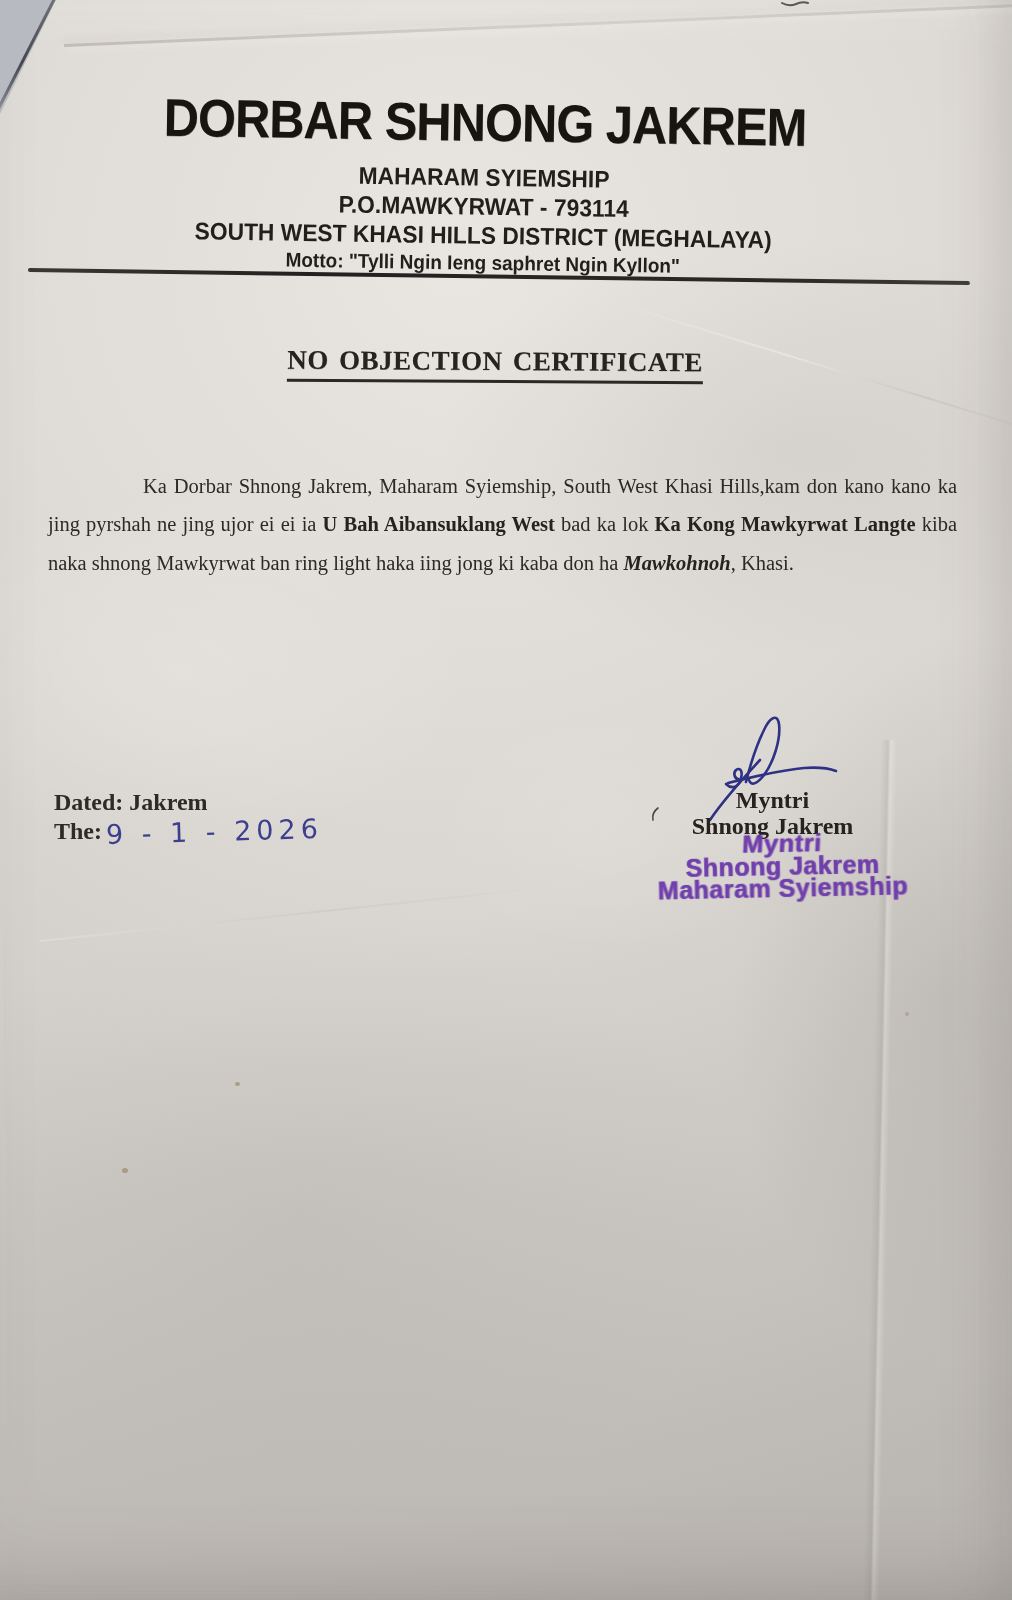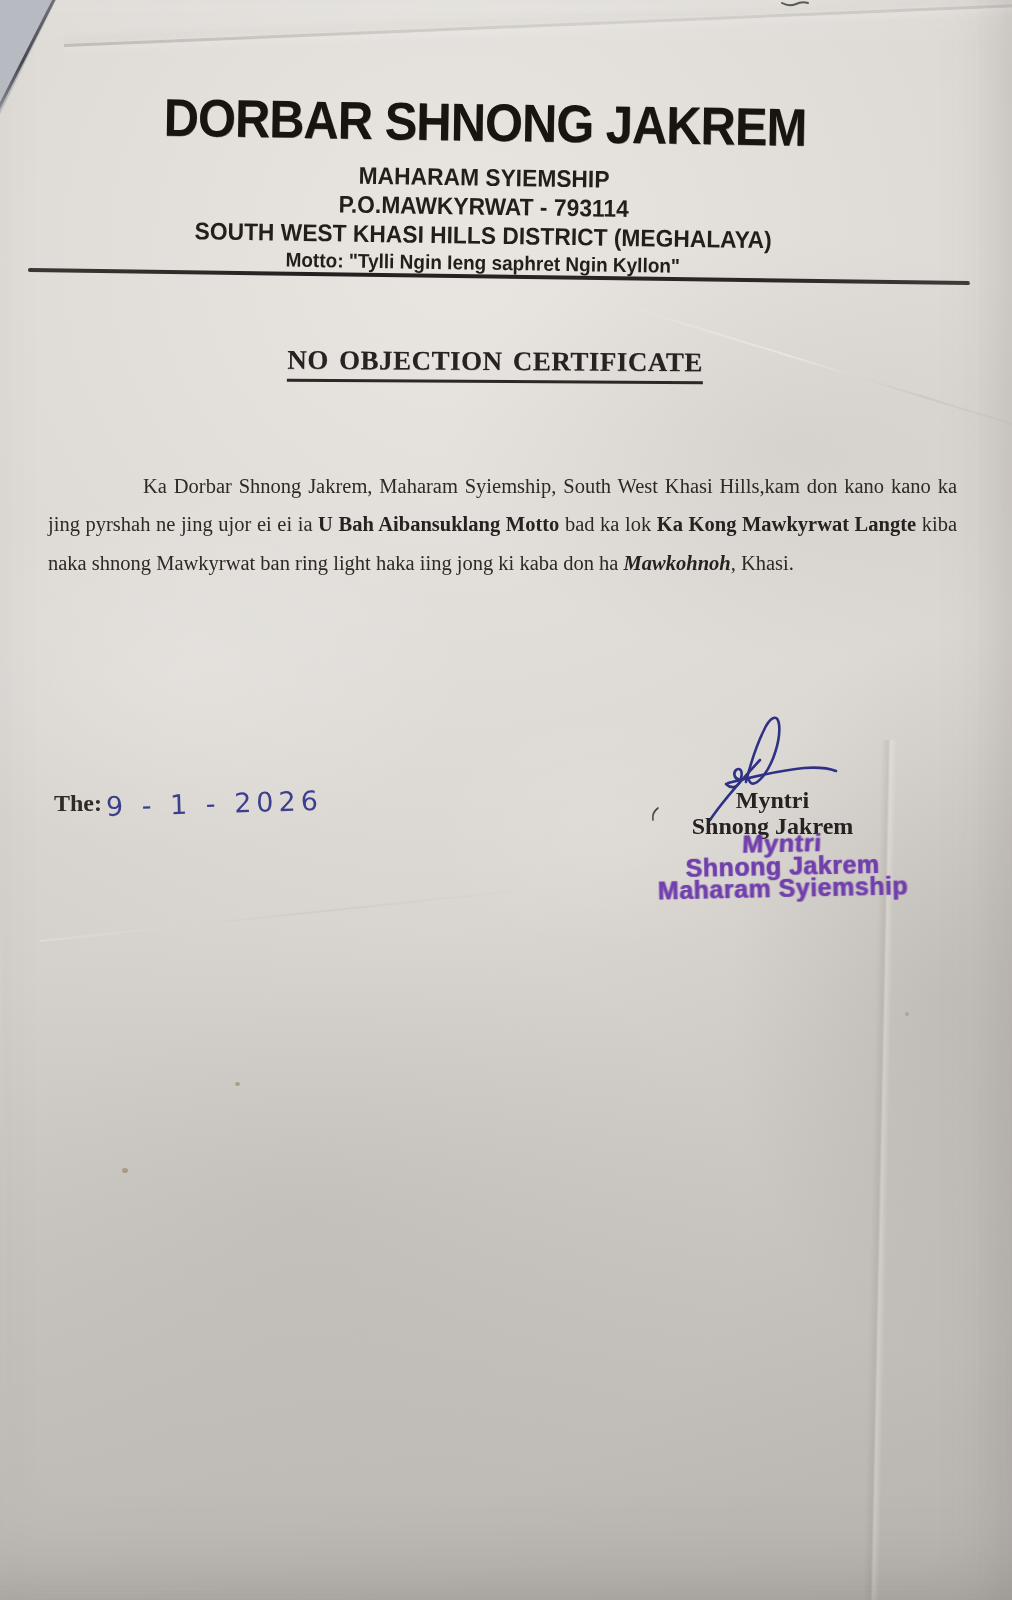--- a/index.html
+++ b/index.html
@@ -150,23 +150,24 @@
       <div class="lh-sub lh-2">P.O.MAWKYRWAT - 793114</div>
       <div class="lh-sub lh-3">SOUTH WEST KHASI HILLS DISTRICT (MEGHALAYA)</div>
       <div class="lh-sub lh-motto">Motto: "Tylli Ngin Ieng saphret Ngin Kyllon"</div>
     </div>
     <div class="divider"></div>
 
     <div class="doc-title-wrap">
       <span class="doc-title">NO OBJECTION CERTIFICATE</span>
     </div>
 
-    <p class="body-par"><span>Ka Dorbar Shnong Jakrem, Maharam Syiemship, South West Khasi Hills,kam don kano kano ka jing pyrshah ne jing ujor ei ei ia </span><b>U Bah Aibansuklang Motto</b><span> bad ka lok </span><b>Ka Kong Mawkyrwat Langte</b><span> kiba naka shnong Mawkyrwat ban ring light haka iing jong ki kaba don ha </span><b class="bi">Mawkohnoh</b><span>, Khasi.</span></p>
+    <p class="body-par"><span>Ka Dorbar Shnong Jakrem, Maharam Syiemship, South West Khasi Hills,kam don kano kano ka jing pyrshah ne jing ujor ei ei ia </span><b>U Bah Aibansuklang West</b><span> bad ka lok </span><b>Ka Kong Mawkyrwat Langte</b><span> kiba naka shnong Mawkyrwat ban ring light haka iing jong ki kaba don ha </span><b class="bi">Mawkohnoh</b><span>, Khasi.</span></p>
 
     <div class="date-block">
+      <div class="dated-line">Dated: Jakrem</div>
       <div class="the-line"><span>The:</span><span class="hand-date">9 - 1 - 2026</span></div>
     </div>
 
     <svg class="sig-svg" width="195" height="125" viewBox="0 0 195 125">
       <g fill="none" stroke="#2e3184" stroke-width="2.6" stroke-linecap="round">
         <path d="M 50 120 C 62 102, 76 86, 100 60"></path>
         <path d="M 66 84 C 72 90, 79 87, 81 78 C 83 71, 80 67, 76 70 C 73 73, 74 79, 80 80"></path>
         <path d="M 86 82 C 89 70, 96 46, 104 30 C 109 19, 117 12, 119 24 C 121 40, 113 63, 104 75 C 98 83, 91 87, 89 80"></path>
         <path d="M 68 83 C 92 77, 120 70, 144 68 C 158 67, 168 68, 176 71"></path>
       </g>

